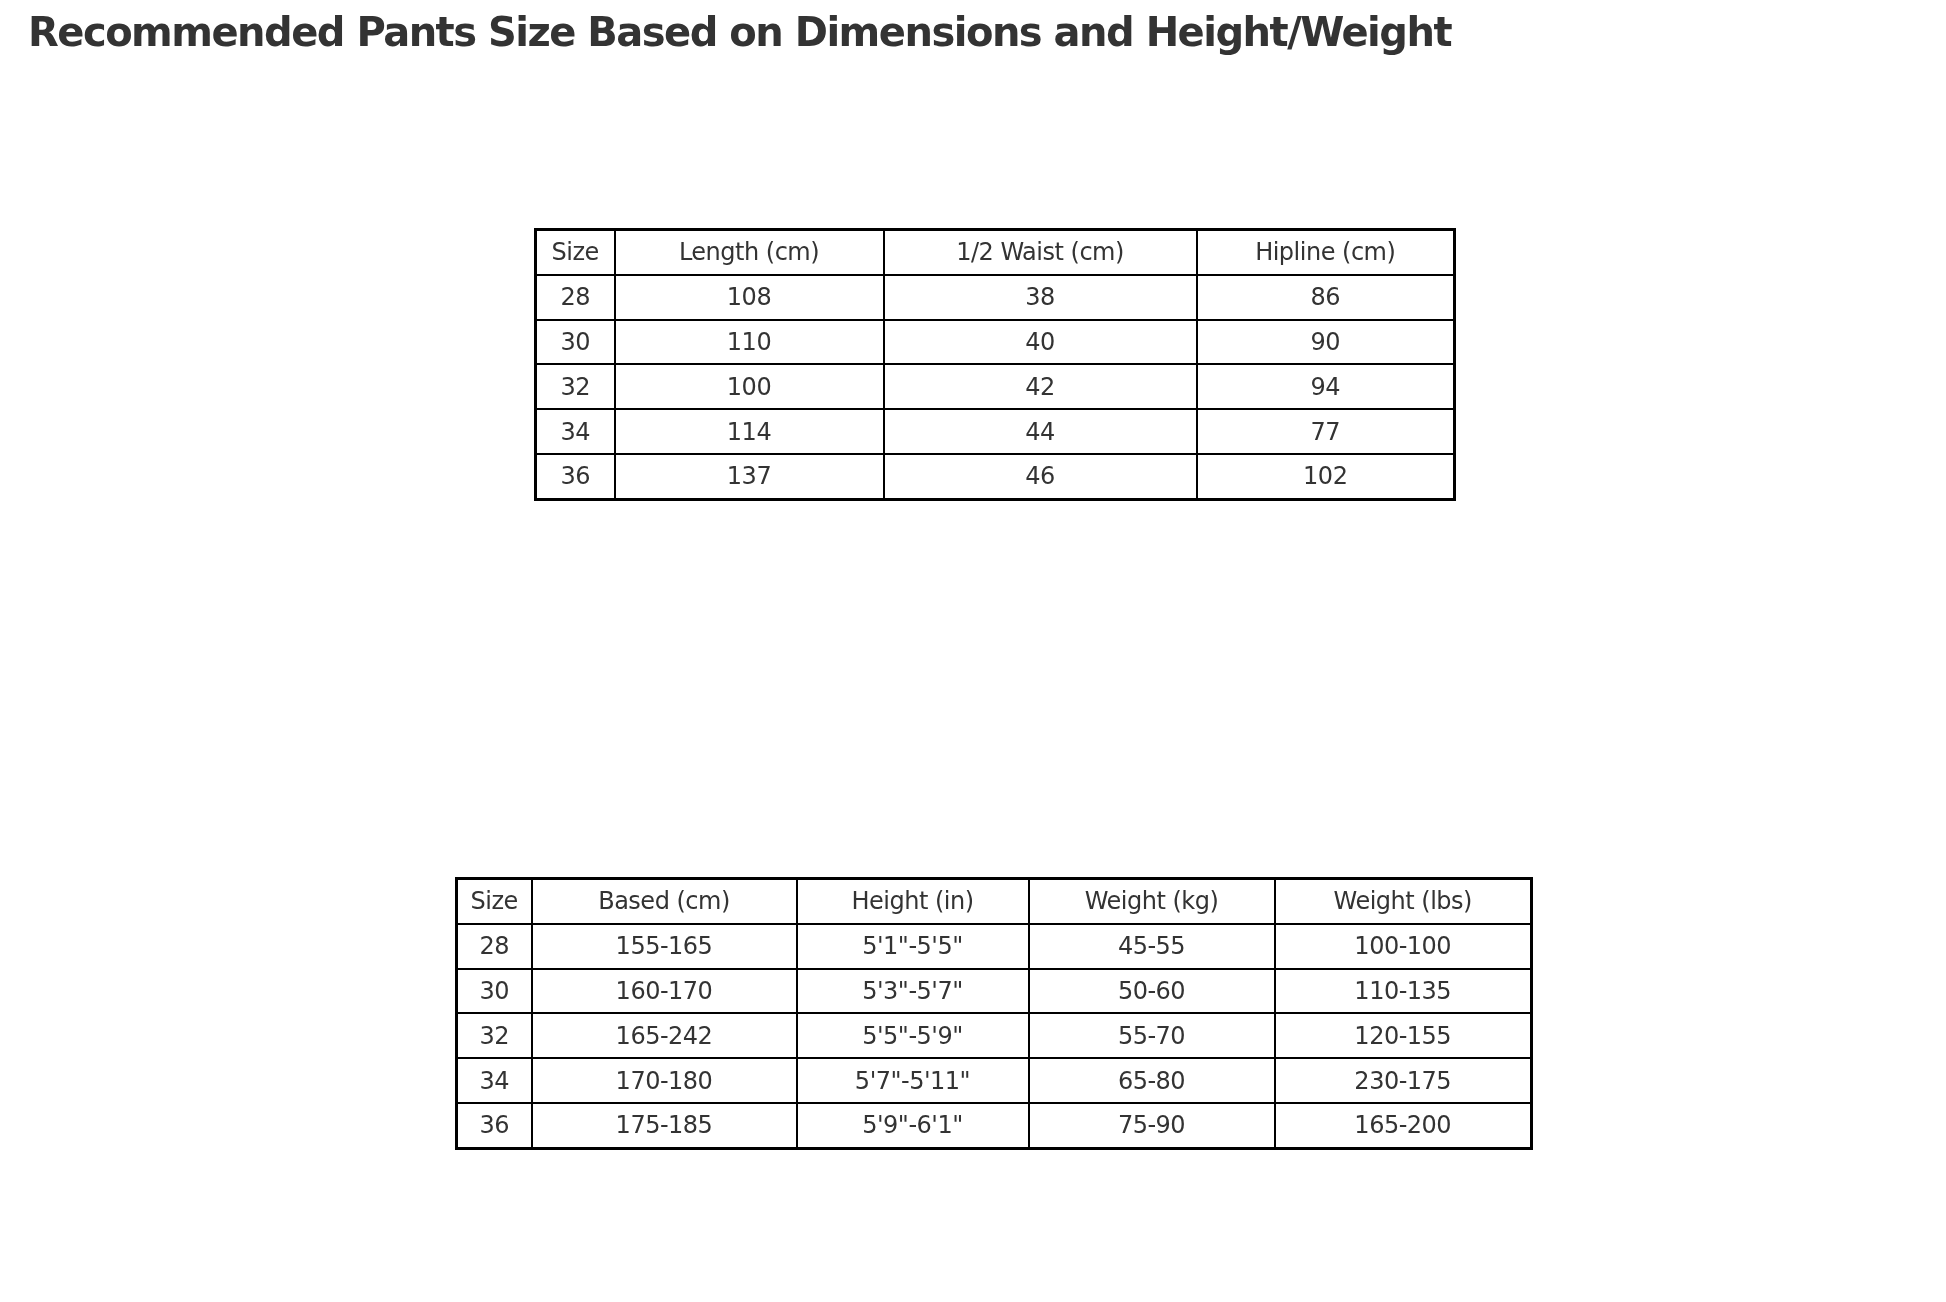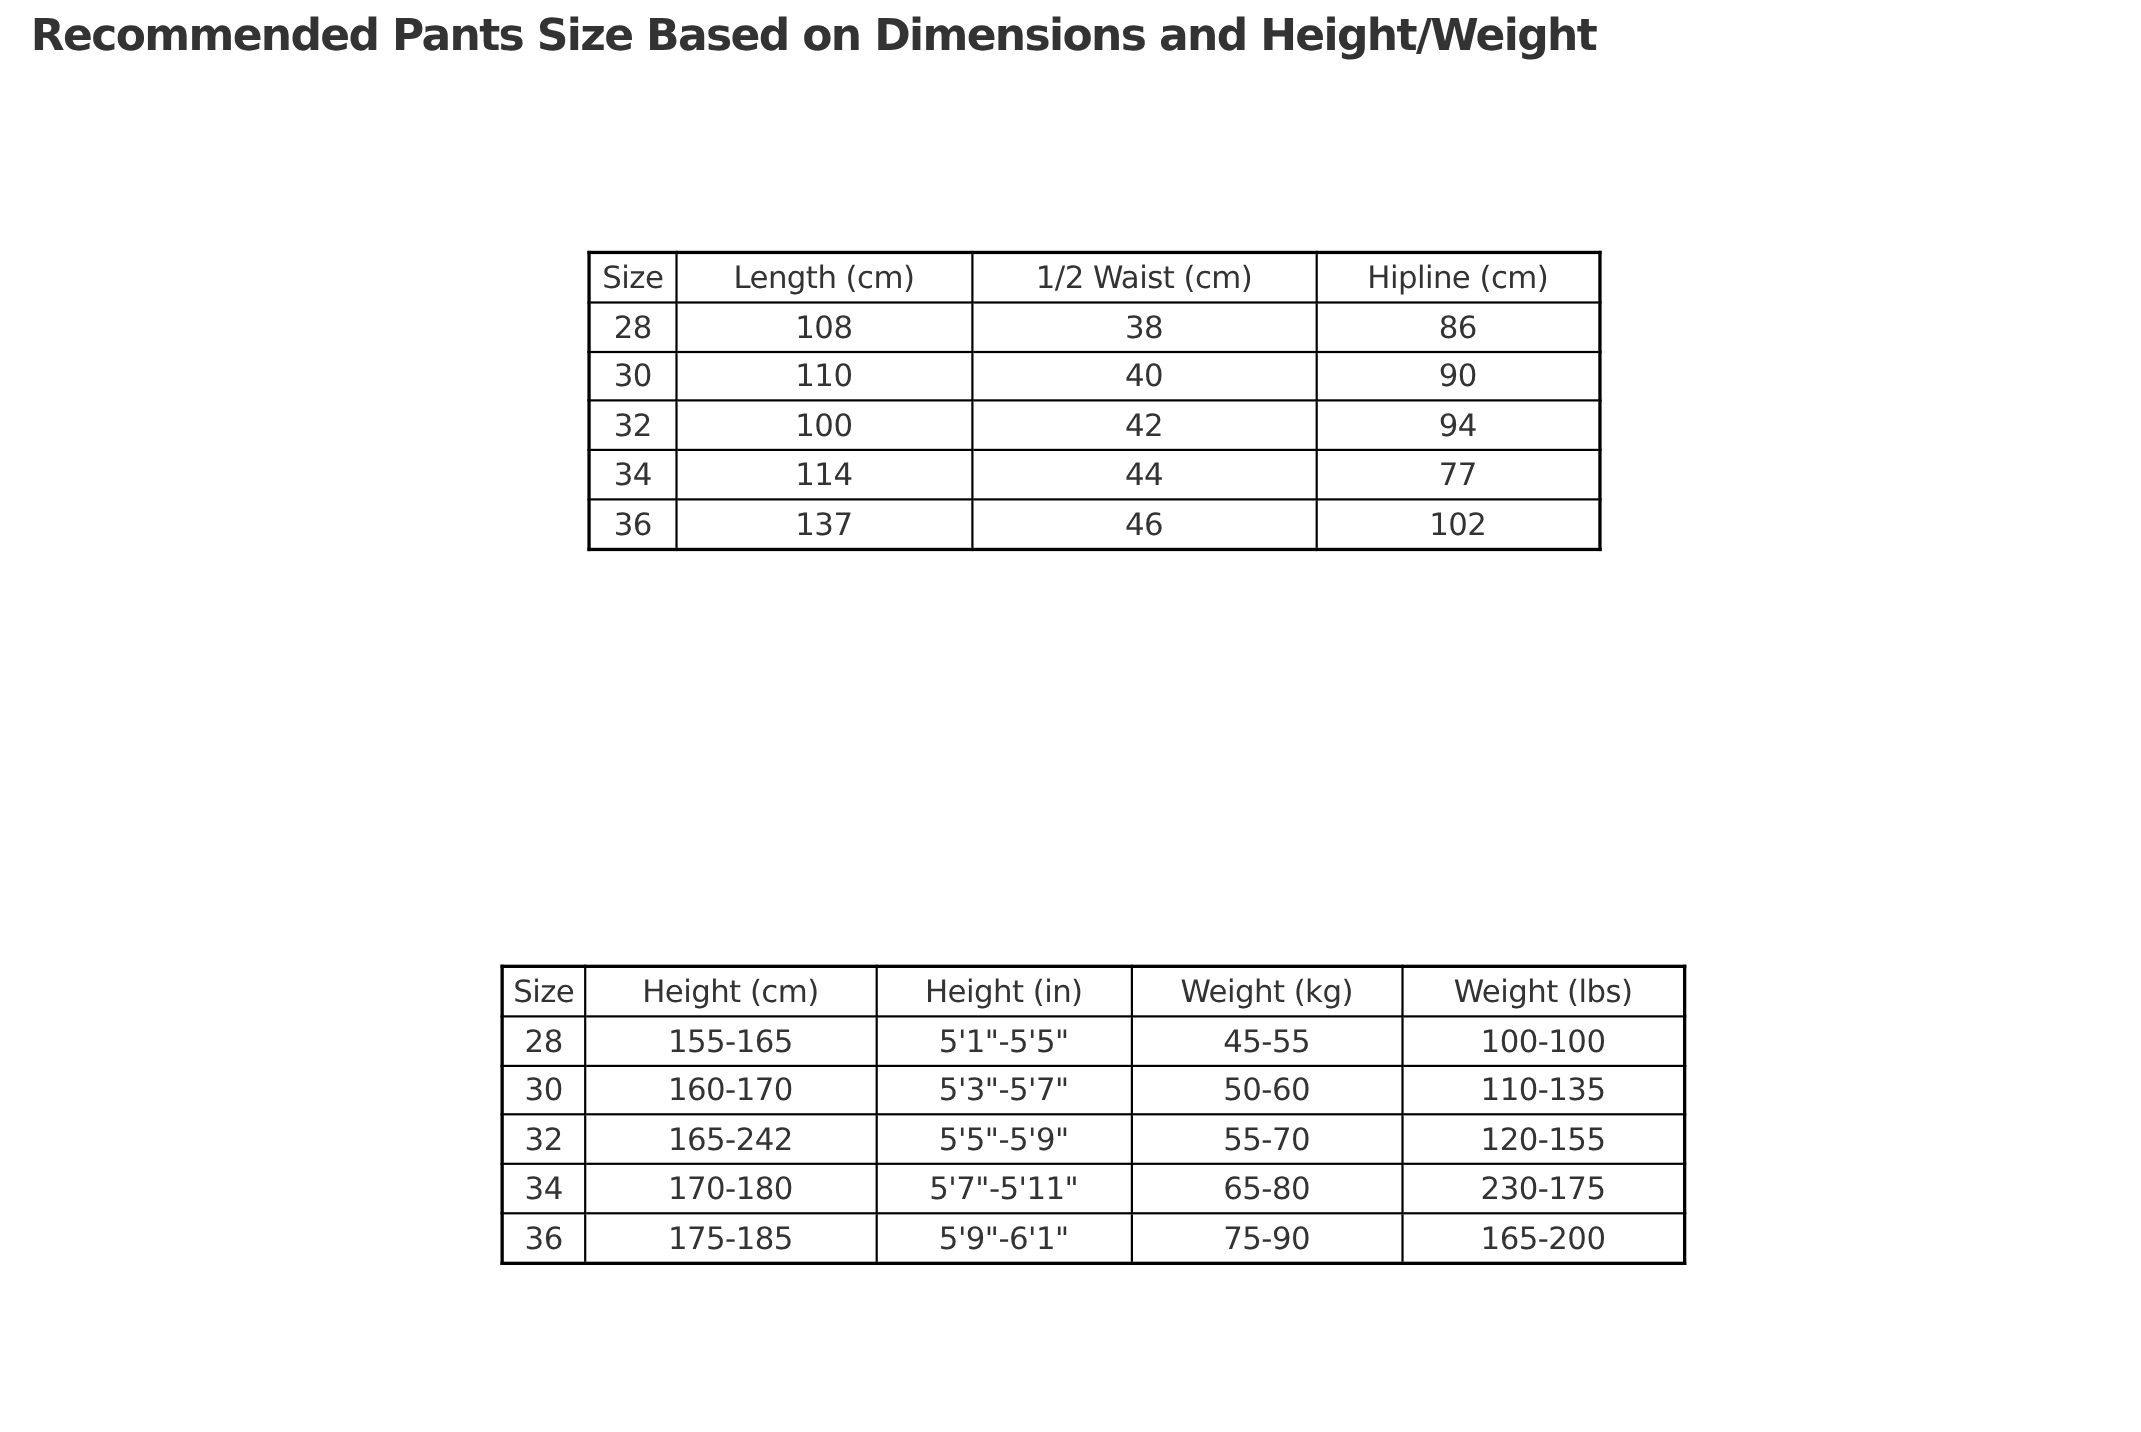--- a/index.html
+++ b/index.html
@@ -41,21 +41,21 @@
   #table-height-weight {
     left: 455px;
     top: 877px;
     width: 1075px;
     height: 256px;
   }
   table.data-table th,
   table.data-table td {
     border: 2.5px solid #000000;
     color: #333333;
-    font-size: 28px;
+    font-size: 24px;
     font-weight: normal;
     text-align: center;
     vertical-align: middle;
     padding: 0;
     height: 42.8px;
     letter-spacing: -0.5px;
     overflow: hidden;
     white-space: nowrap;
   }
   
@@ -128,21 +128,21 @@
   <colgroup>
     <col class="c0">
       <col class="c1">
       <col class="c2">
       <col class="c3">
       <col class="c4">
   </colgroup>
 <thead>
       <tr>
         <th>Size</th>
-        <th>Height (cm)</th>
+        <th>Based (cm)</th>
         <th>Height (in)</th>
         <th>Weight (kg)</th>
         <th>Weight (lbs)</th>
       </tr>
     </thead>
     <tbody>
       <tr>
         <td>28</td>
         <td>155-165</td>
         <td>5'1"-5'5"</td>

